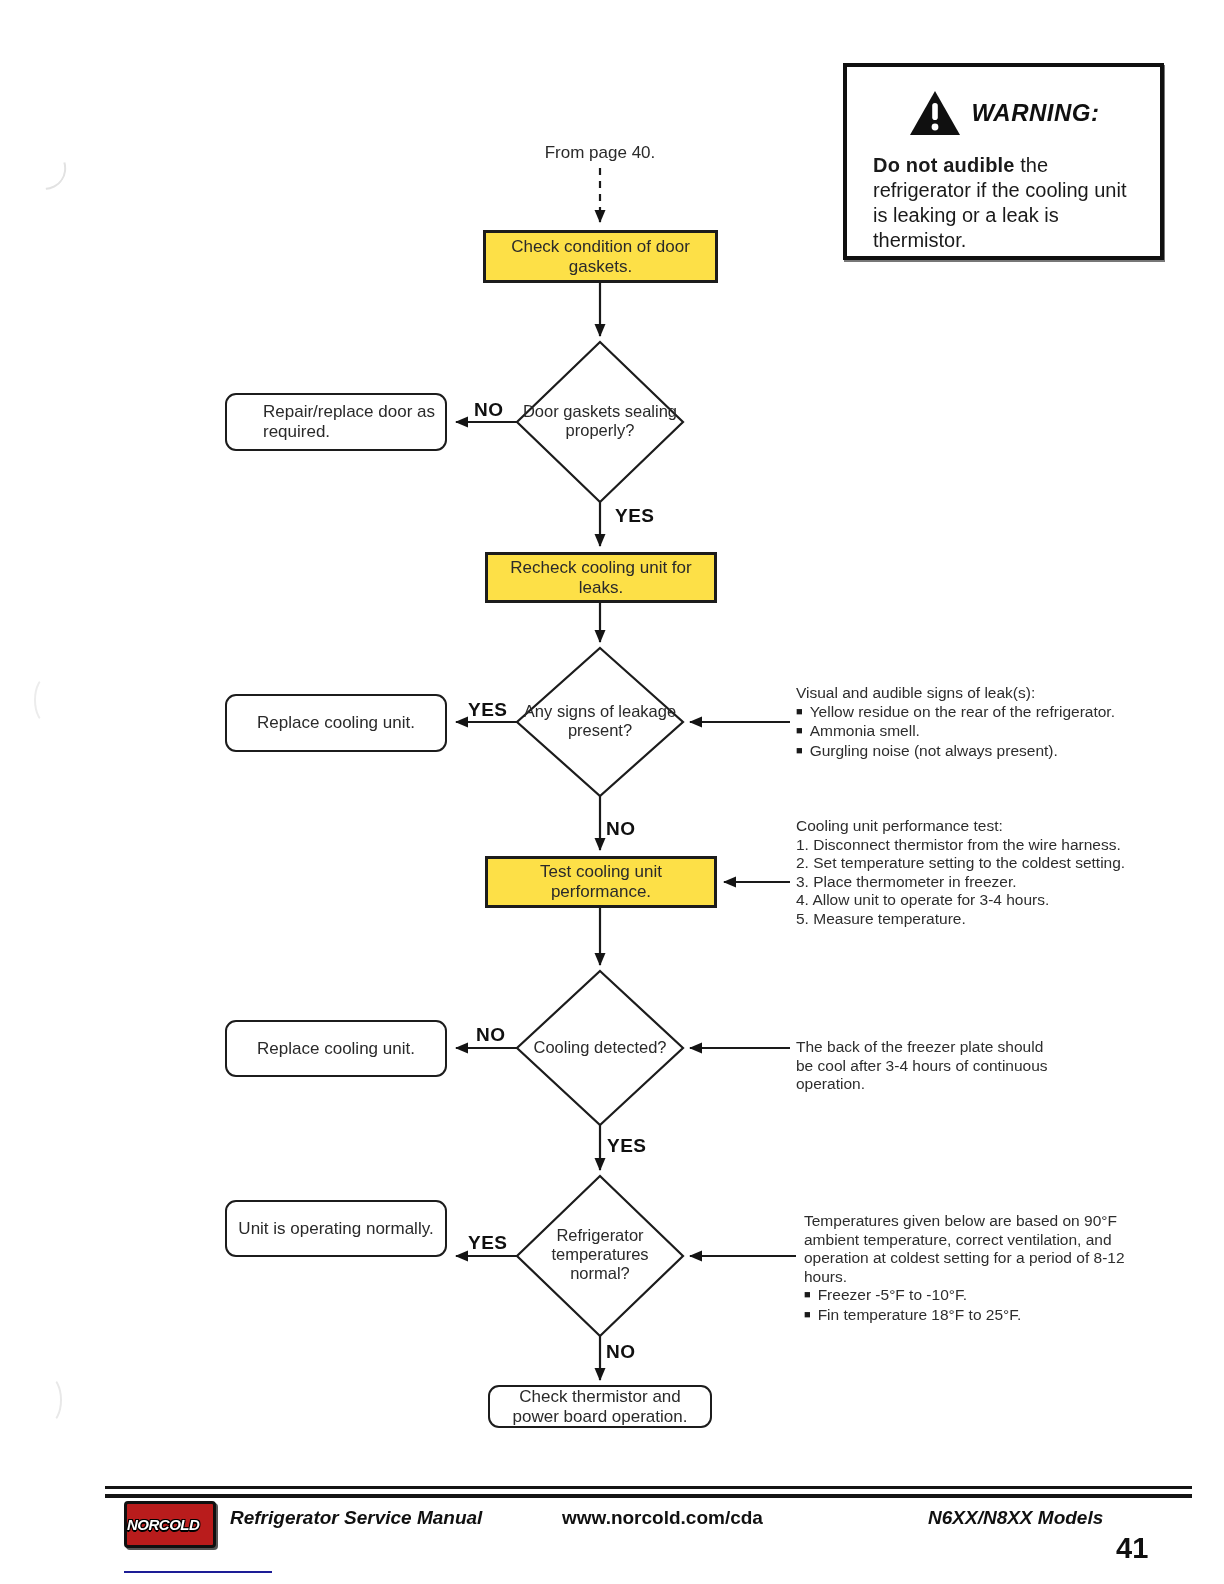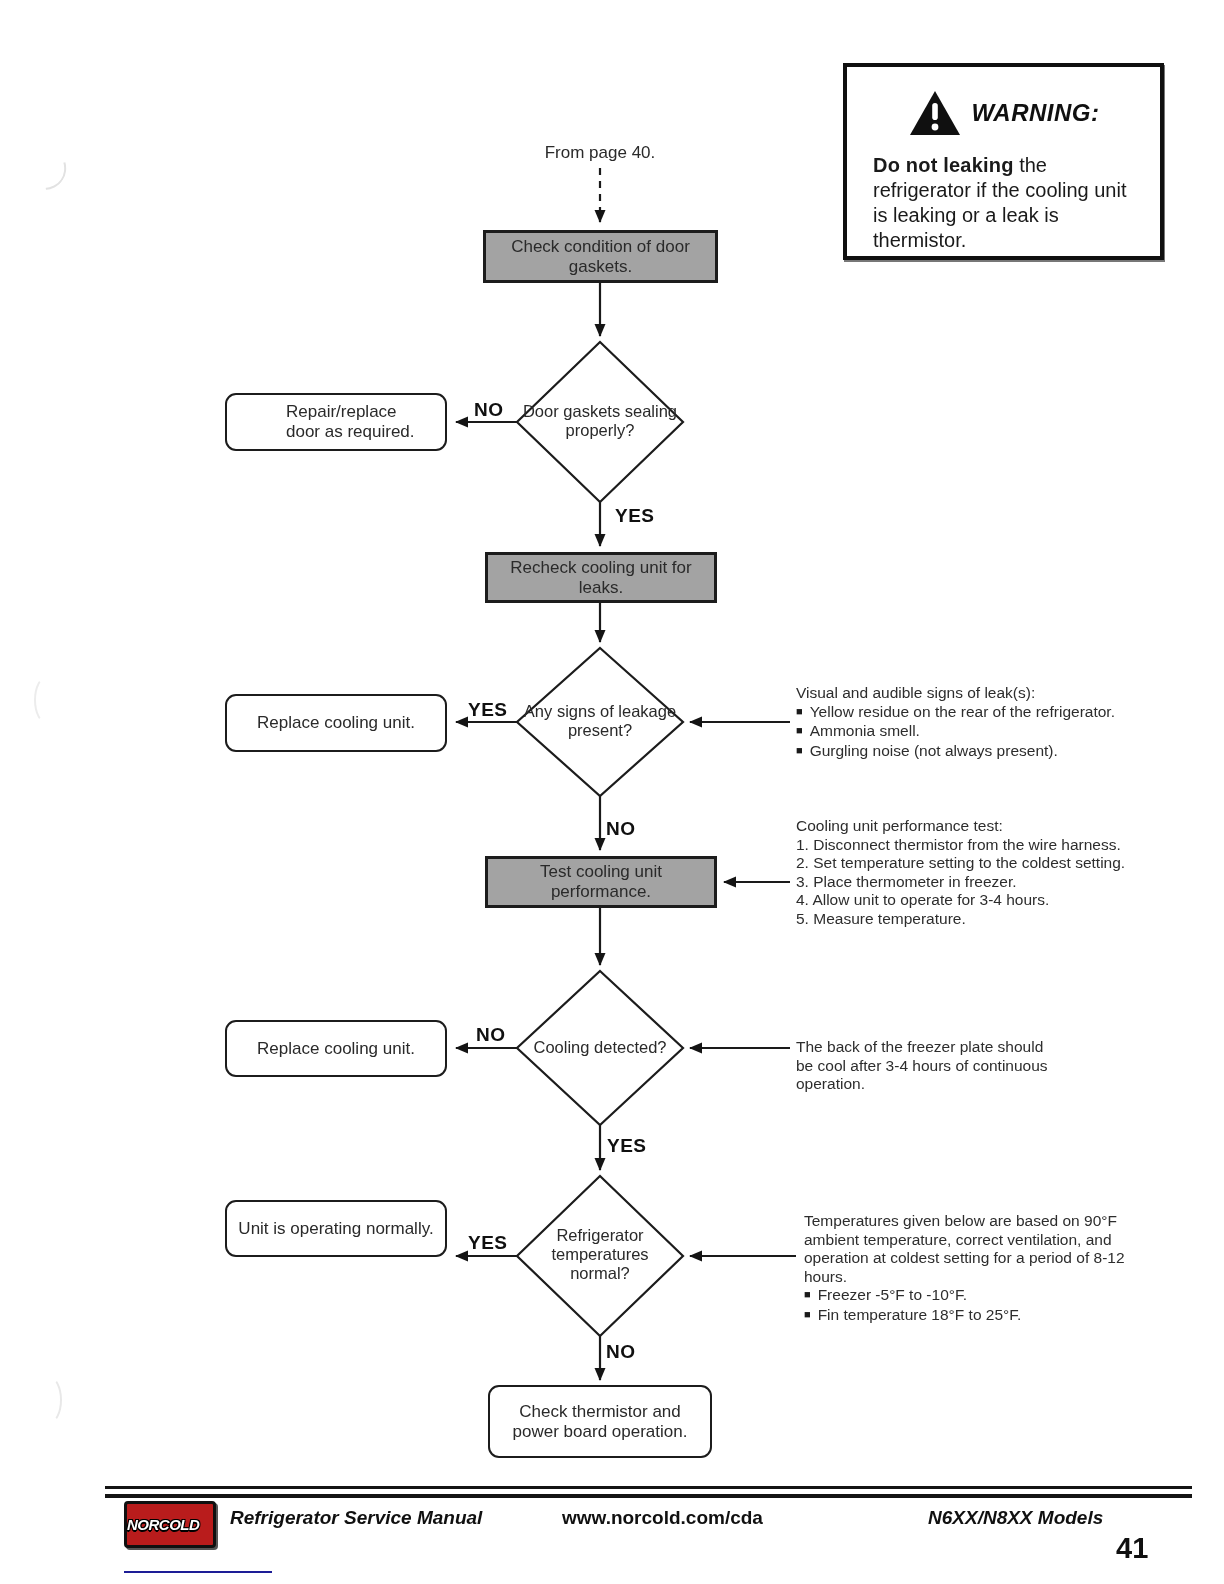--- a/index.html
+++ b/index.html
@@ -2,30 +2,30 @@
 <html><head>
 <meta charset="utf-8">
 <style>
   html,body{margin:0;padding:0;background:#ffffff;}
   #page{
     position:relative;width:1224px;height:1584px;background:#ffffff;overflow:hidden;
     font-family:"Liberation Sans","DejaVu Sans",sans-serif;color:#1f1f1f;
   }
   
   .pbox{
-    position:absolute;background:#a3a3a3;border:3px solid #1c1c1c;
+    position:absolute;background:#fde047;border:3px solid #1c1c1c;
     display:flex;align-items:center;justify-content:center;text-align:center;
     font-size:17px;line-height:20px;color:#2a2a2a;box-sizing:border-box;
   }
   .rbox{
     position:absolute;background:#fff;border:2.5px solid #1c1c1c;border-radius:11px;
     display:flex;align-items:center;justify-content:center;text-align:center;
     font-size:17px;line-height:20px;color:#2a2a2a;box-sizing:border-box;
   }
-  .rbox.leftalign{justify-content:flex-start;text-align:left;padding-left:59px;padding-right:10px;}
+  .rbox.leftalign{justify-content:flex-start;text-align:left;padding-left:36px;padding-right:10px;}
   .dtext{
     position:absolute;text-align:center;font-size:16.5px;line-height:19px;color:#2a2a2a;
   }
   .yn{position:absolute;font-weight:bold;font-size:19px;color:#101010;letter-spacing:.5px;}
   .flowlabel{position:absolute;text-align:center;font-size:17px;color:#2a2a2a;}
   
   .ann{position:absolute;font-size:15.5px;line-height:18.5px;color:#2d2d2d;}
   .ann .ann-line{white-space:normal;}
   .sq{font-size:11px;margin-right:7px;position:relative;top:-2px;color:#1a1a1a;}
   
@@ -122,34 +122,34 @@
   <div class="warnbox">
     <div class="warnhead">
       <svg width="54" height="48" viewBox="0 0 54 48">
         <polygon points="27,2 52,46 2,46" fill="#101010"></polygon>
         <rect x="24.2" y="14" width="5.6" height="17" rx="2.8" fill="#ffffff"></rect>
         <circle cx="27" cy="38" r="3.4" fill="#ffffff"></circle>
       </svg>
       <span class="warntitle">WARNING:</span>
     </div>
     <div class="warnbody">
-      <b>Do not leaking</b>
+      <b>Do not audible</b>
       <span>the refrigerator if the cooling unit is leaking or a leak is thermistor.</span>
     </div>
   </div>
 
   <div class="pbox" style="left:483px;top:230px;width:235px;height:53px;">Check condition of door gaskets.</div>
   <div class="pbox" style="left:485px;top:552px;width:232px;height:51px;">Recheck cooling unit for leaks.</div>
   <div class="pbox" style="left:485px;top:856px;width:232px;height:52px;padding:0 45px;">Test cooling unit performance.</div>
 
   <div class="rbox leftalign" style="left:225px;top:393px;width:222px;height:58px;">Repair/replace door as required.</div>
   <div class="rbox" style="left:225px;top:694px;width:222px;height:58px;">Replace cooling unit.</div>
   <div class="rbox" style="left:225px;top:1020px;width:222px;height:57px;">Replace cooling unit.</div>
   <div class="rbox" style="left:225px;top:1200px;width:222px;height:57px;">Unit is operating normally.</div>
-  <div class="rbox" style="left:488px;top:1385px;width:224px;height:73px;padding:0 20px;">Check thermistor and power board operation.</div>
+  <div class="rbox" style="left:488px;top:1385px;width:224px;height:43px;padding:0 20px;">Check thermistor and power board operation.</div>
 
   <div class="dtext" style="left:515px;top:402px;width:170px;">Door gaskets sealing properly?</div>
   <div class="dtext" style="left:515px;top:702px;width:170px;">Any signs of leakage present?</div>
   <div class="dtext" style="left:505px;top:1038px;width:190px;">Cooling detected?</div>
   <div class="dtext" style="left:528px;top:1226px;width:144px;">Refrigerator temperatures normal?</div>
 
   <div class="yn" style="left:474px;top:399px;">NO</div>
   <div class="yn" style="left:615px;top:505px;">YES</div>
   <div class="yn" style="left:468px;top:699px;">YES</div>
   <div class="yn" style="left:606px;top:818px;">NO</div>

